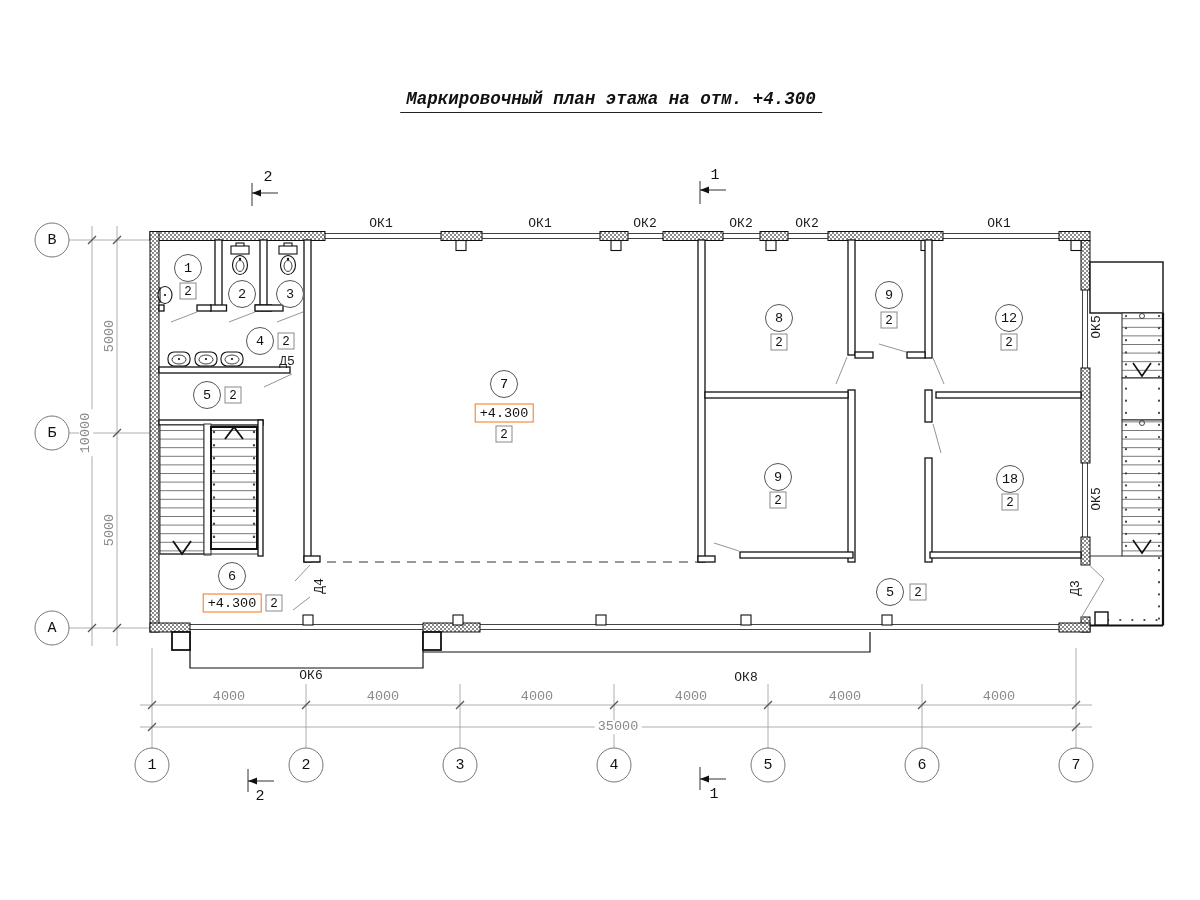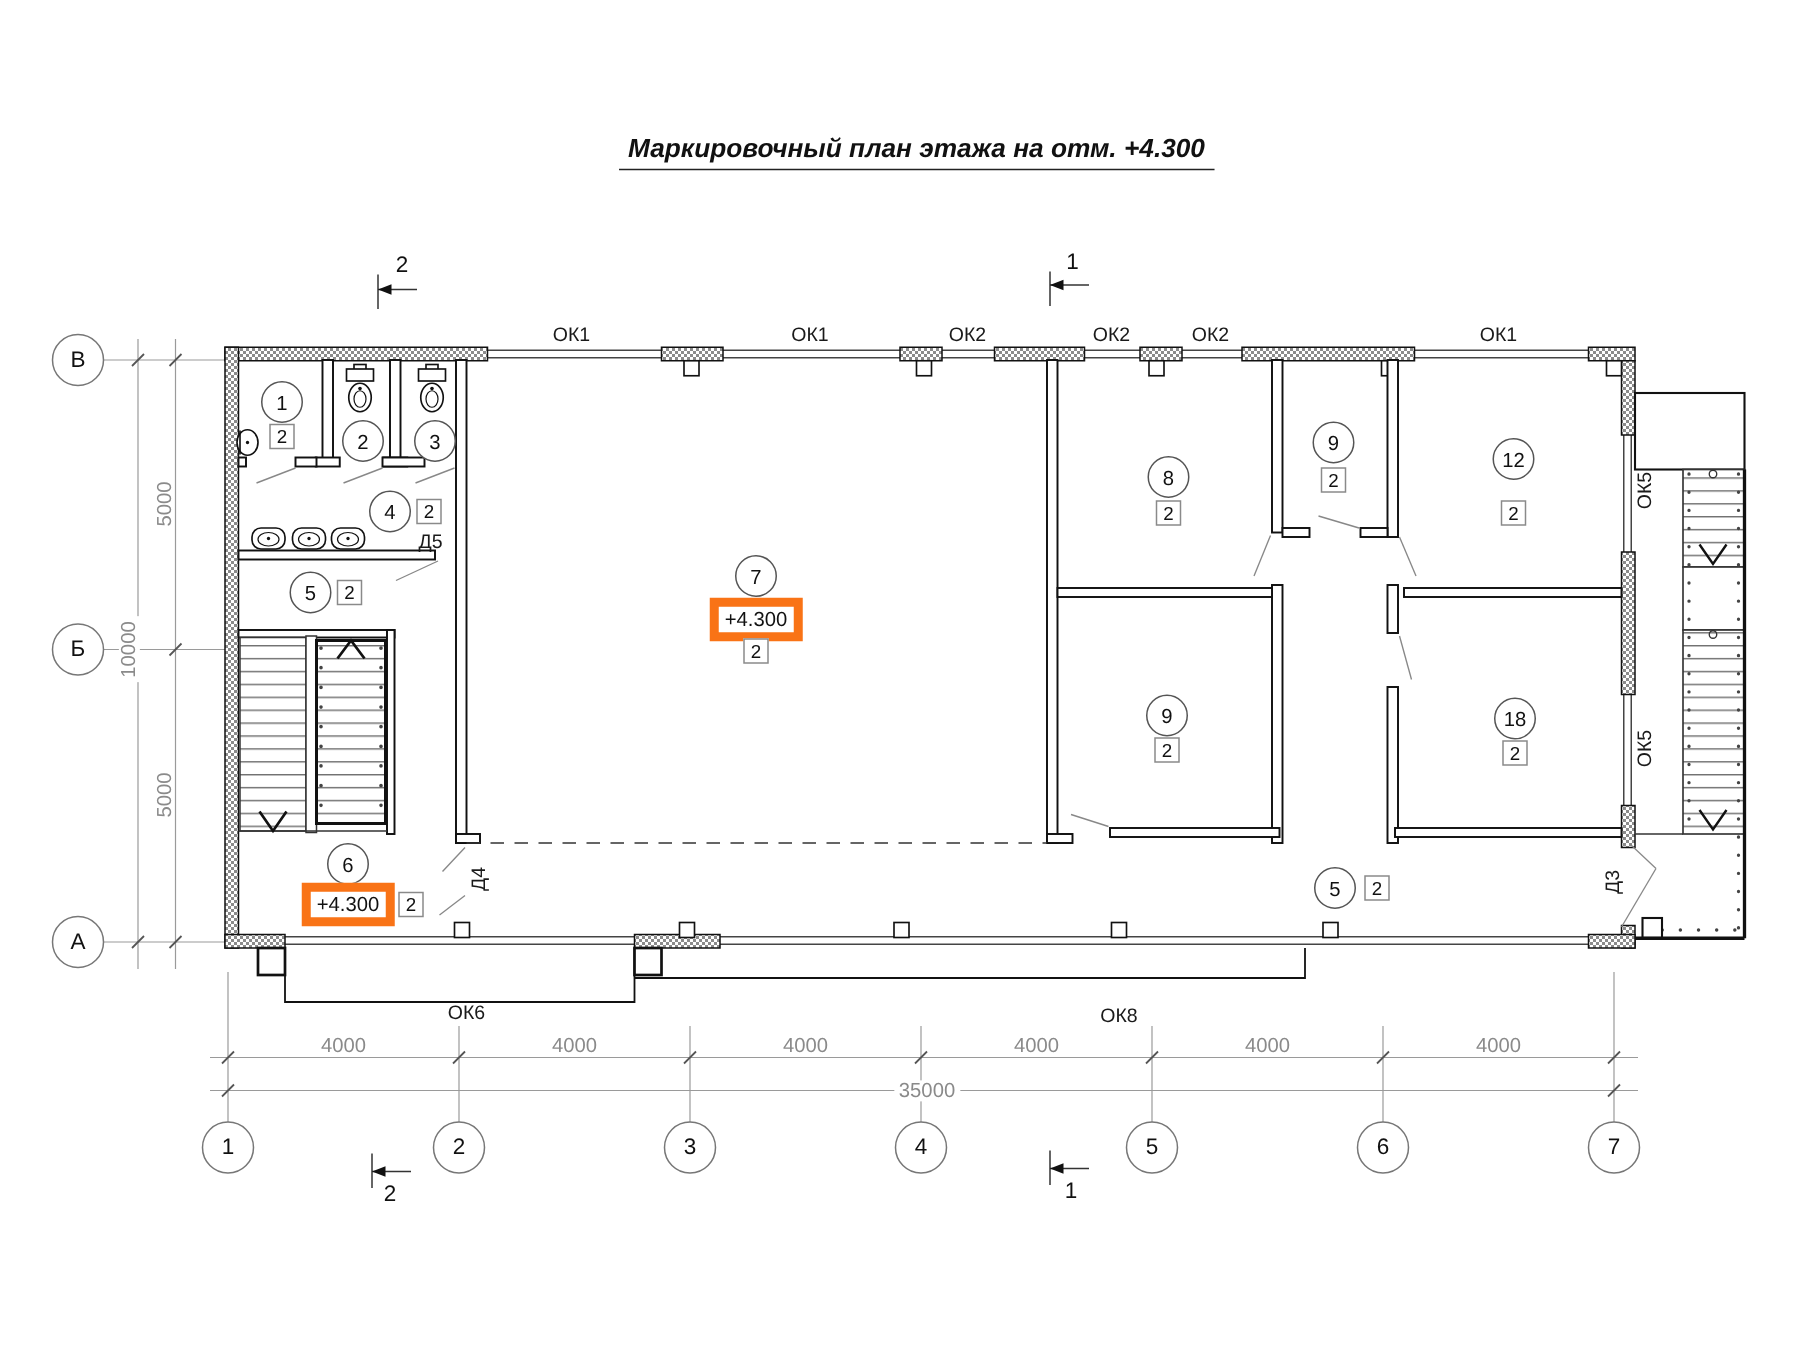--- a/index.html
+++ b/index.html
@@ -1,35 +1,35 @@
 <!DOCTYPE html>
 <html><head>
 <meta charset="utf-8">
 <style>
   html,body{margin:0;padding:0;background:#fff;}
   .sheet{position:relative;width:1200px;height:900px;background:#fff;overflow:hidden;
-         font-family:Liberation Sans, sans-serif;color:#111;}
+         font-family:Liberation Mono, monospace;color:#111;}
   .sheet svg{position:absolute;left:0;top:0;}
   .lbl{position:absolute;transform:translate(-50%,-50%);white-space:nowrap;
        font-size:13px;color:#1a1a1a;line-height:1;}
   .rot{transform:translate(-50%,-50%) rotate(-90deg);}
   .dim{font-size:13.5px;color:#8a8a8a;}
   .dim.bg{background:#fff;padding:0 3px;}
   .title{position:absolute;transform:translate(-50%,-50%);font-size:17.5px;font-style:italic;
          font-weight:bold;border-bottom:1.3px solid #222;padding:0 6px 3px;white-space:nowrap;}
   .axis-c{position:absolute;width:33px;height:33px;border:1px solid #777;border-radius:50%;
           background:#fff;display:flex;align-items:center;justify-content:center;
           font-size:15px;transform:translate(-50%,-50%);}
   .room-c{position:absolute;width:26px;height:26px;border:1.2px solid #555;border-radius:50%;
           background:#fff;display:flex;align-items:center;justify-content:center;
           font-size:13.5px;transform:translate(-50%,-50%);}
   .type-sq{position:absolute;min-width:11px;height:15px;border:1px solid #8a8a8a;background:#fff;
           display:flex;align-items:center;justify-content:center;font-size:12.5px;
           padding:0 2px;transform:translate(-50%,-50%);}
-  .elev-b{position:absolute;border:6px solid #f97316;background:#fff;height:17px;
+  .elev-b{position:absolute;border:1px solid #f97316;background:#fff;height:17px;
           display:flex;align-items:center;justify-content:center;font-size:13.5px;
           padding:0 4px;transform:translate(-50%,-50%);}
   .sec{font-size:15px;color:#111;}
 </style>
 </head>
 <body>
 
 <div class="sheet">
 
 <svg width="1200" height="900" viewBox="0 0 1200 900">
@@ -301,18 +301,18 @@
 <div class="elev-b" style="left:504px;top:413px;">+4.300</div>
 <div class="type-sq" style="left:504px;top:434px;">2</div>
 <div class="room-c" style="left:779px;top:318px;">8</div>
 <div class="type-sq" style="left:779px;top:342px;">2</div>
 <div class="room-c" style="left:889px;top:295px;">9</div>
 <div class="type-sq" style="left:889px;top:320px;">2</div>
 <div class="room-c" style="left:778px;top:477px;">9</div>
 <div class="type-sq" style="left:778px;top:500px;">2</div>
 <div class="room-c" style="left:890px;top:592px;">5</div>
 <div class="type-sq" style="left:918px;top:592px;">2</div>
-<div class="room-c" style="left:1009px;top:306px;">12</div>
+<div class="room-c" style="left:1009px;top:318px;">12</div>
 <div class="type-sq" style="left:1009px;top:342px;">2</div>
 <div class="room-c" style="left:1010px;top:479px;">18</div>
 <div class="type-sq" style="left:1010px;top:502px;">2</div>
 
 </div>
 
 </body></html>

